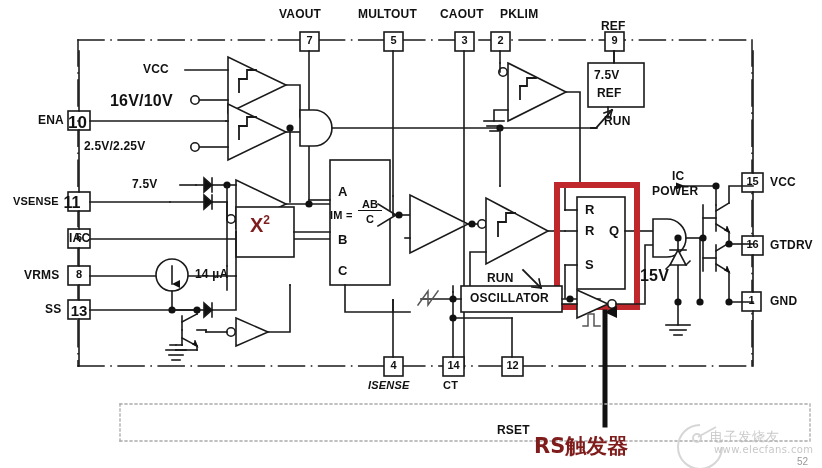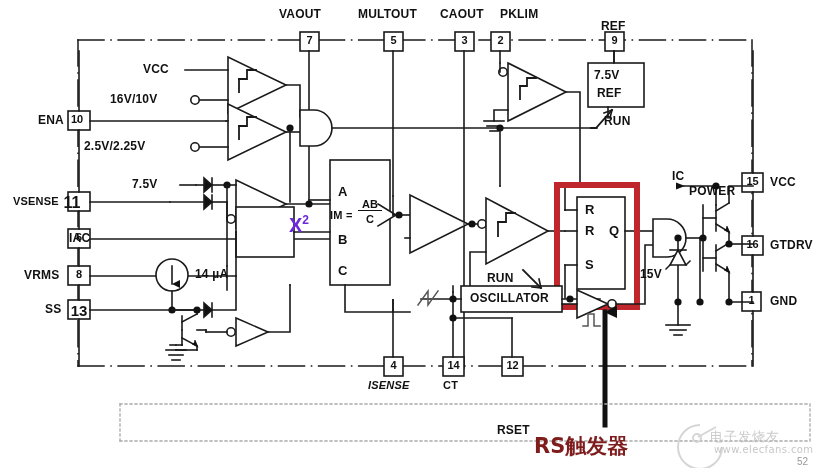--- a/index.html
+++ b/index.html
@@ -405,21 +405,21 @@
   <div class="pinnum" style="left:455px;top:35px;width:19px;font-size:11px;">3</div>
   <div class="pinnum" style="left:491px;top:35px;width:19px;font-size:11px;">2</div>
   <div class="pinnum" style="left:605px;top:35px;width:19px;font-size:11px;">9</div>
 
   <div class="lbl" style="left:38px;top:114px;font-size:12px;">ENA</div>
   <div class="lbl" style="left:13px;top:196px;font-size:11px;">VSENSE</div>
   <div class="lbl" style="left:42px;top:232px;font-size:12px;padding-left:27px;">IAC</div>
   <div class="lbl" style="left:24px;top:269px;font-size:12px;">VRMS</div>
   <div class="lbl" style="left:45px;top:303px;font-size:12px;">SS</div>
 
-  <div class="pinnum" style="left:68px;top:114px;width:18px;font-size:11px;">10</div>
+  <div class="pinnum" style="left:68px;top:114px;width:18px;font-size:17px;">10</div>
   <div class="pinnum" style="left:60px;top:195px;width:24px;font-size:16px;">11</div>
   <div class="pinnum" style="left:68px;top:232px;width:22px;font-size:11px;">6</div>
   <div class="pinnum" style="left:68px;top:269px;width:22px;font-size:11px;">8</div>
   <div class="pinnum" style="left:68px;top:303px;width:22px;font-size:15px;">13</div>
 
   <div class="lbl" style="left:368px;top:380px;font-size:11px;font-style:italic;">ISENSE</div>
   <div class="lbl" style="left:443px;top:380px;font-size:11px;">CT</div>
   <div class="lbl" style="left:497px;top:380px;font-size:12px;margin-top:44px;">RSET</div>
 
   <div class="pinnum" style="left:384px;top:360px;width:19px;font-size:11px;">4</div>
@@ -428,35 +428,35 @@
 
   <div class="lbl" style="left:770px;top:176px;font-size:12px;">VCC</div>
   <div class="lbl" style="left:770px;top:239px;font-size:12px;">GTDRV</div>
   <div class="lbl" style="left:770px;top:295px;font-size:12px;">GND</div>
 
   <div class="pinnum" style="left:742px;top:176px;width:21px;font-size:11px;">15</div>
   <div class="pinnum" style="left:742px;top:239px;width:21px;font-size:11px;">16</div>
   <div class="pinnum" style="left:742px;top:295px;width:19px;font-size:11px;">1</div>
 
   <div class="lbl" style="left:143px;top:63px;font-size:12px;">VCC</div>
-  <div class="lbl" style="left:110px;top:93px;font-size:12px;">16V/10V</div>
+  <div class="lbl" style="left:110px;top:93px;font-size:16px;">16V/10V</div>
   <div class="lbl" style="left:84px;top:140px;font-size:12px;">2.5V/2.25V</div>
   <div class="lbl" style="left:132px;top:178px;font-size:12px;">7.5V</div>
   <div class="lbl" style="left:195px;top:268px;font-size:12px;">14 µA</div>
-  <div class="lbl" style="left:640px;top:268px;font-size:12px;">15V</div>
+  <div class="lbl" style="left:640px;top:268px;font-size:16px;">15V</div>
   <div class="lbl" style="left:604px;top:115px;font-size:12px;">RUN</div>
   <div class="lbl" style="left:487px;top:272px;font-size:12px;">RUN</div>
   <div class="lbl" style="left:672px;top:170px;font-size:12px;">IC</div>
-  <div class="lbl" style="left:652px;top:185px;font-size:12px;margin-left:37px;">POWER</div>
+  <div class="lbl" style="left:652px;top:185px;font-size:12px;">POWER</div>
 
   <div class="lbl" style="left:594px;top:69px;font-size:12px;">7.5V</div>
   <div class="lbl" style="left:597px;top:87px;font-size:12px;">REF</div>
   <div class="lbl" style="left:470px;top:292px;font-size:12px;">OSCILLATOR</div>
 
-  <div style="position:absolute;left:250px;top:213px;font-size:20px;font-weight:bold;color:#6d28d9;margin-left:39px;">
+  <div style="position:absolute;left:250px;top:213px;font-size:20px;font-weight:bold;color:#7f1d1d;">
     <span>X</span><sup style="font-size:12px;">2</sup>
   </div>
 
   <div class="lbl" style="left:338px;top:185px;font-size:13px;">A</div>
   <div class="lbl" style="left:338px;top:233px;font-size:13px;">B</div>
   <div class="lbl" style="left:338px;top:264px;font-size:13px;">C</div>
   <div class="lbl" style="left:330px;top:210px;font-size:11px;">IM =</div>
   <div style="position:absolute;left:358px;top:198px;width:24px;text-align:center;
               font-size:11px;font-weight:bold;color:#111;border-bottom:1.6px solid #111;">AB</div>
   <div style="position:absolute;left:358px;top:213px;width:24px;text-align:center;

